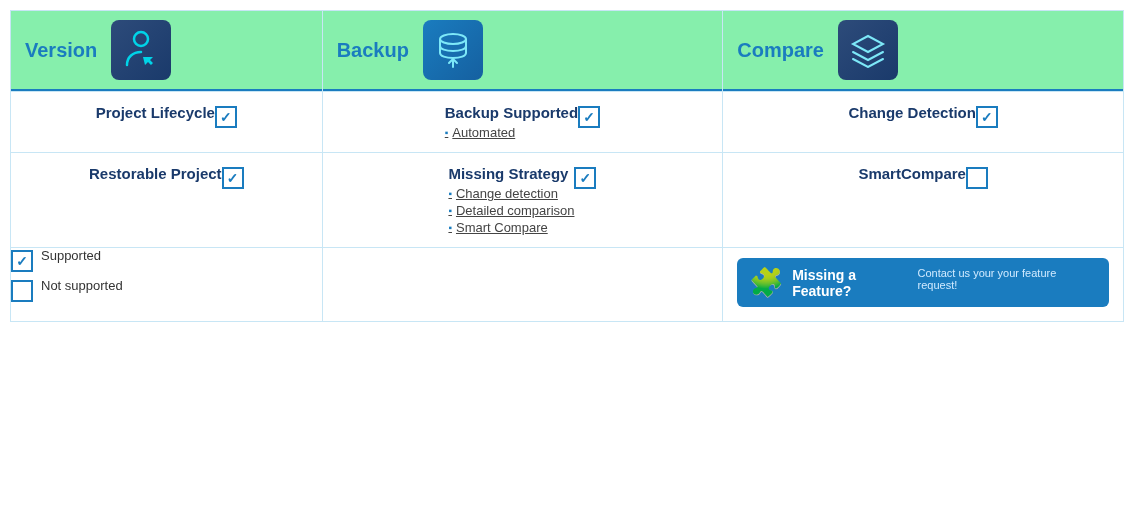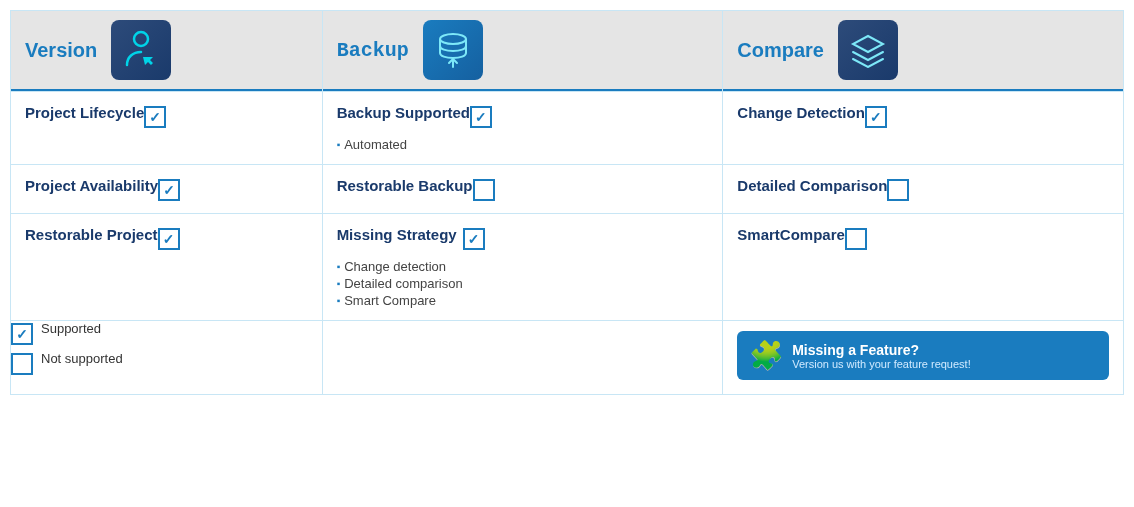--- a/index.html
+++ b/index.html
@@ -18,26 +18,26 @@
     }
 
     .main-table th, .main-table td {
       border: 1px solid #c8e6f5;
       vertical-align: top;
       padding: 0;
     }
 
     
     .col-version { width: 28%; }
-    .col-backup  { width: 36%; font-family: Liberation Mono, monospace; }
+    .col-backup  { width: 36%; }
     .col-compare { width: 36%; }
 
     
     .header-cell {
-      background: #e5e5e5;
+      background: #86efac;
       padding: 8px 14px;
       display: flex;
       align-items: center;
       gap: 14px;
       border-bottom: 2px solid #1a7cbf;
       min-height: 80px;
     }
 
     .header-label {
       font-size: 20px;
@@ -72,40 +72,41 @@
       display: block;
       margin-bottom: 4px;
     }
 
     .feature-sub {
       font-size: 13px;
       color: #444;
       display: flex;
       flex-direction: column;
       gap: 2px;
-      margin-top: 16px;
+      margin-top: 4px;
+      text-decoration: underline;
     }
 
     .feature-sub-item {
       display: flex;
       align-items: center;
       gap: 4px;
       color: #444;
     }
 
     .feature-sub-item::before {
       content: '▪';
       color: #1a7cbf;
       font-size: 10px;
     }
 
     .row-flex {
       display: flex;
       align-items: flex-start;
-      justify-content: flex-start;
+      justify-content: center;
     }
 
     
     .checkbox {
       width: 22px;
       height: 22px;
       border: 2px solid #1a7cbf;
       display: inline-flex;
       align-items: center;
       justify-content: center;
@@ -150,21 +151,21 @@
       display: flex;
       align-items: center;
       gap: 8px;
       padding: 8px 12px;
       margin: 10px 14px 14px 14px;
       color: #fff;
     }
 
     .missing-feature-text {
       display: flex;
-      flex-direction: column;
+      flex-direction: row;
     }
 
     .missing-feature-title {
       font-size: 14px;
       font-weight: 700;
       color: #fff;
     }
 
     .missing-feature-sub {
       font-size: 11px;
@@ -256,40 +257,20 @@
         </div>
       </td>
       <td>
         <div class="row-flex">
           <span class="feature-name">Change Detection</span>
           <div class="checkbox checked"></div>
         </div>
       </td>
     </tr>
 
-    <tr class="feature-row">
-      <td>
-        <div class="row-flex">
-          <span class="feature-name">Project Availability</span>
-          <div class="checkbox checked"></div>
-        </div>
-      </td>
-      <td>
-        <div class="row-flex">
-          <span class="feature-name">Restorable Backup</span>
-          <div class="checkbox unchecked"></div>
-        </div>
-      </td>
-      <td>
-        <div class="row-flex">
-          <span class="feature-name">Detailed Comparison</span>
-          <div class="checkbox unchecked"></div>
-        </div>
-      </td>
-    </tr>
 
     <tr class="feature-row">
       <td>
         <div class="row-flex">
           <span class="feature-name">Restorable Project</span>
           <div class="checkbox checked"></div>
         </div>
       </td>
       <td>
         <div class="row-flex">
@@ -322,19 +303,19 @@
           <div class="checkbox unchecked"></div>
           <span>Not supported</span>
         </div>
       </td>
       <td style="padding: 8px;"></td>
       <td class="compare-bottom">
         <div class="missing-feature-banner">
           <span class="puzzle-icon">🧩</span>
           <div class="missing-feature-text">
             <span class="missing-feature-title">Missing a Feature?</span>
-            <span class="missing-feature-sub">Version us with your feature request!</span>
+            <span class="missing-feature-sub">Contact us your your feature request!</span>
           </div>
         </div>
       </td>
     </tr>
   </tbody>
 </table>
 
 </body></html>

